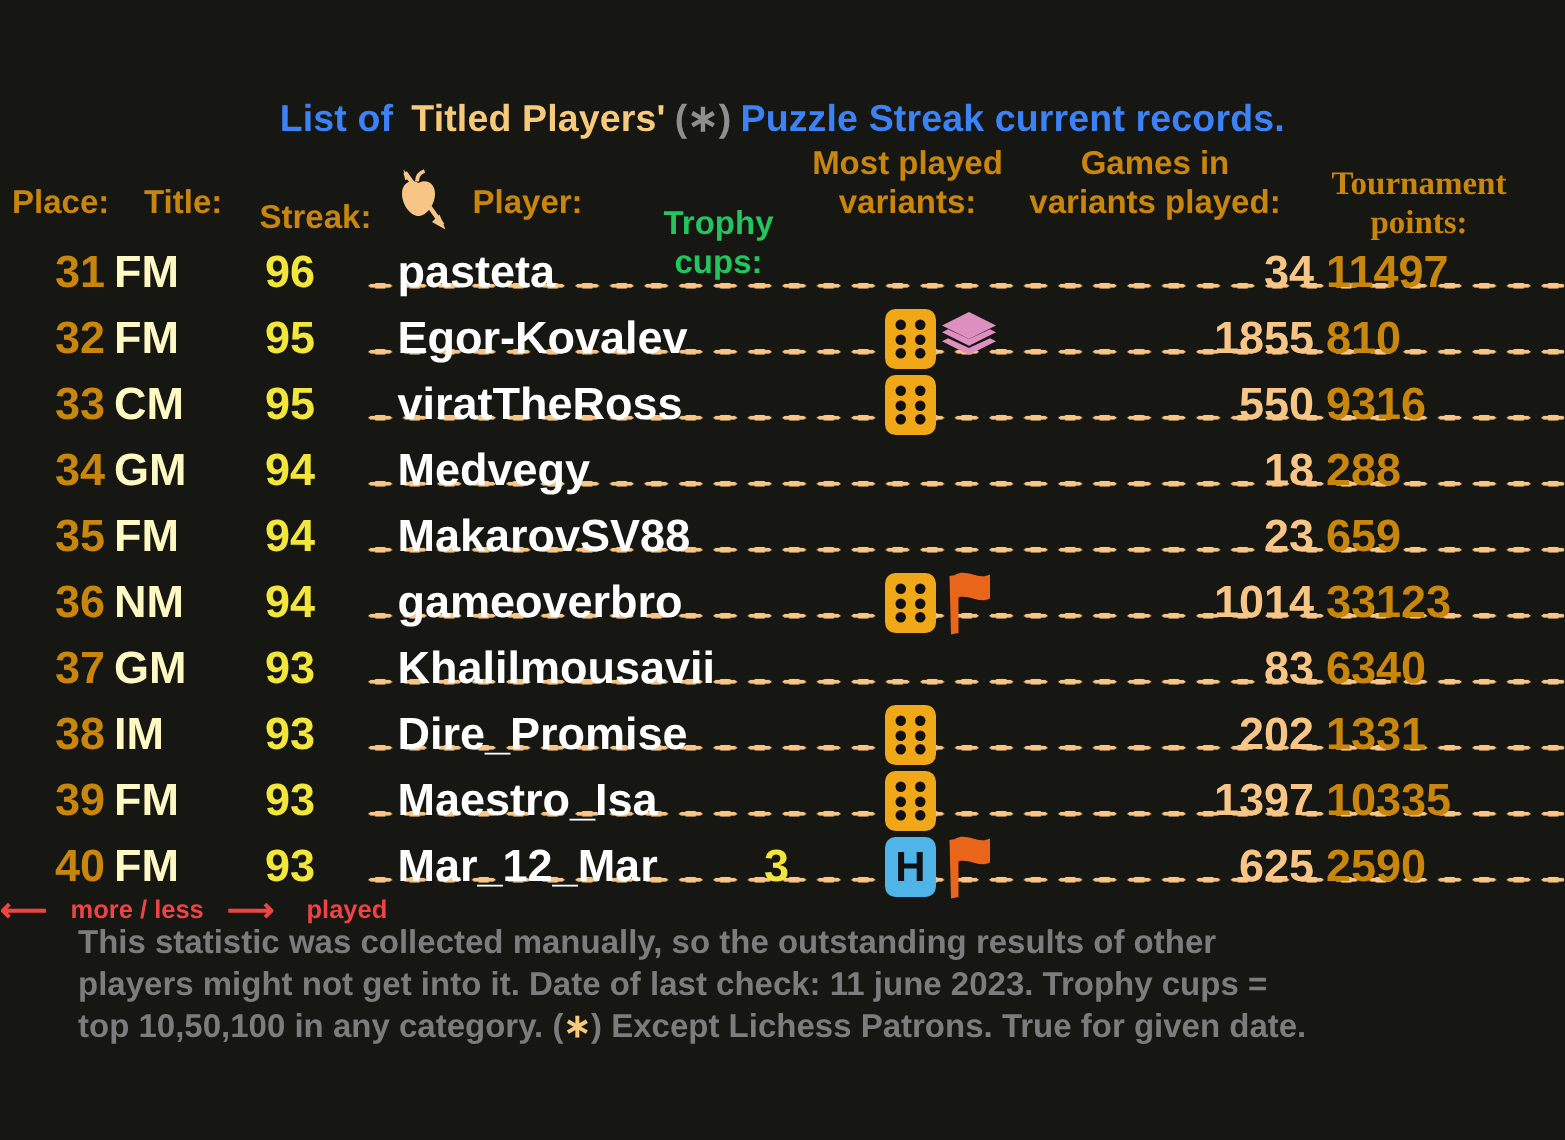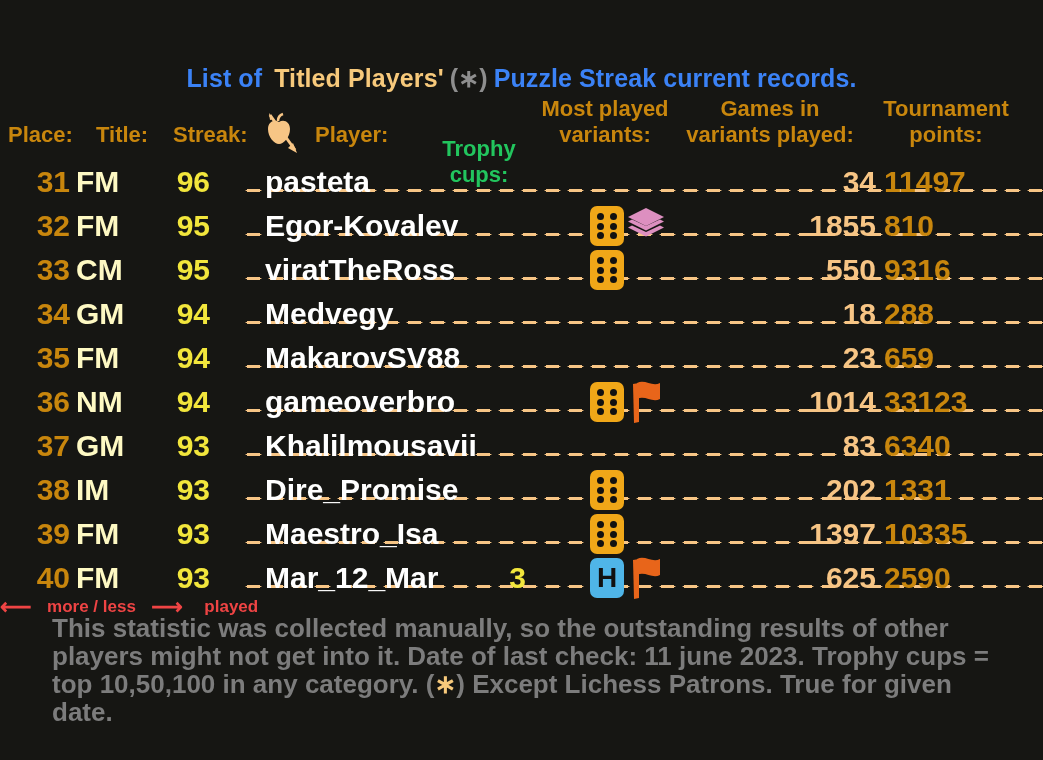--- a/index.html
+++ b/index.html
@@ -29,26 +29,26 @@
     font-weight:bold; font-size:22px;
   }
   .hdr { position:absolute; color:#C8860D; white-space:nowrap; line-height:26px; }
   .hdr.yellow { color:#22c55e;margin-top:40px; }
   .hdr-two { text-align:center; }
   .hdr-l1 { display:block; }
   .hdr-l2 { display:block; }
 
   .h-place  { left:8px;  top:26px; }
   .h-title  { left:96px; top:26px; }
-  .h-streak { left:173px;top:26px; }
+  .h-streak { left:173px;top:36px; }
   .h-player { left:315px;top:26px; }
   .h-trophy { left:437px;top:0px;  width:84px; }
   .h-most   { left:527px;top:0px;  width:156px; }
   .h-games  { left:675px;top:0px;  width:190px; }
-  .h-tourn  { left:866px;top:0px;  width:160px; }
+  .h-tourn  { left:866px;top:13px;  width:160px;font-family:Liberation Serif, serif; }
 
   
   .streak-icon {
     position:absolute; left:259px; top:112px;
     width:42px; height:42px;
   }
 
   
   .rows { position:absolute; top:160px; left:0; width:1043px; }
   .row {
@@ -118,21 +118,21 @@
   .legend {
     position:absolute; top:594px; left:0; width:1043px;
     text-align:left; color:#ef4444; font-size:17px; font-weight:bold;
   }
   .legend span { vertical-align:middle; }
   .legend .arr { font-size:22px; }
 
   
   .footer {
     position:absolute; top:614px; left:52px; width:945px;
-    color:#7C7C7C; font-size:26px; font-weight:bold; line-height:28px;
+    color:#7C7C7C; font-size:22px; font-weight:bold; line-height:28px;
   }
   .footer .star { color:#F7C97B; }
 </style>
 </head>
 <body>
 
 <div class="page">
 
   <div class="title">
     <span class="t-white">List of</span><span class="sp"></span><span class="sp"></span><span class="t-gold">Titled Players'</span><span class="sp"></span><span class="t-gray">(∗)</span><span class="sp"></span><span class="t-white">Puzzle Streak current records.</span>

